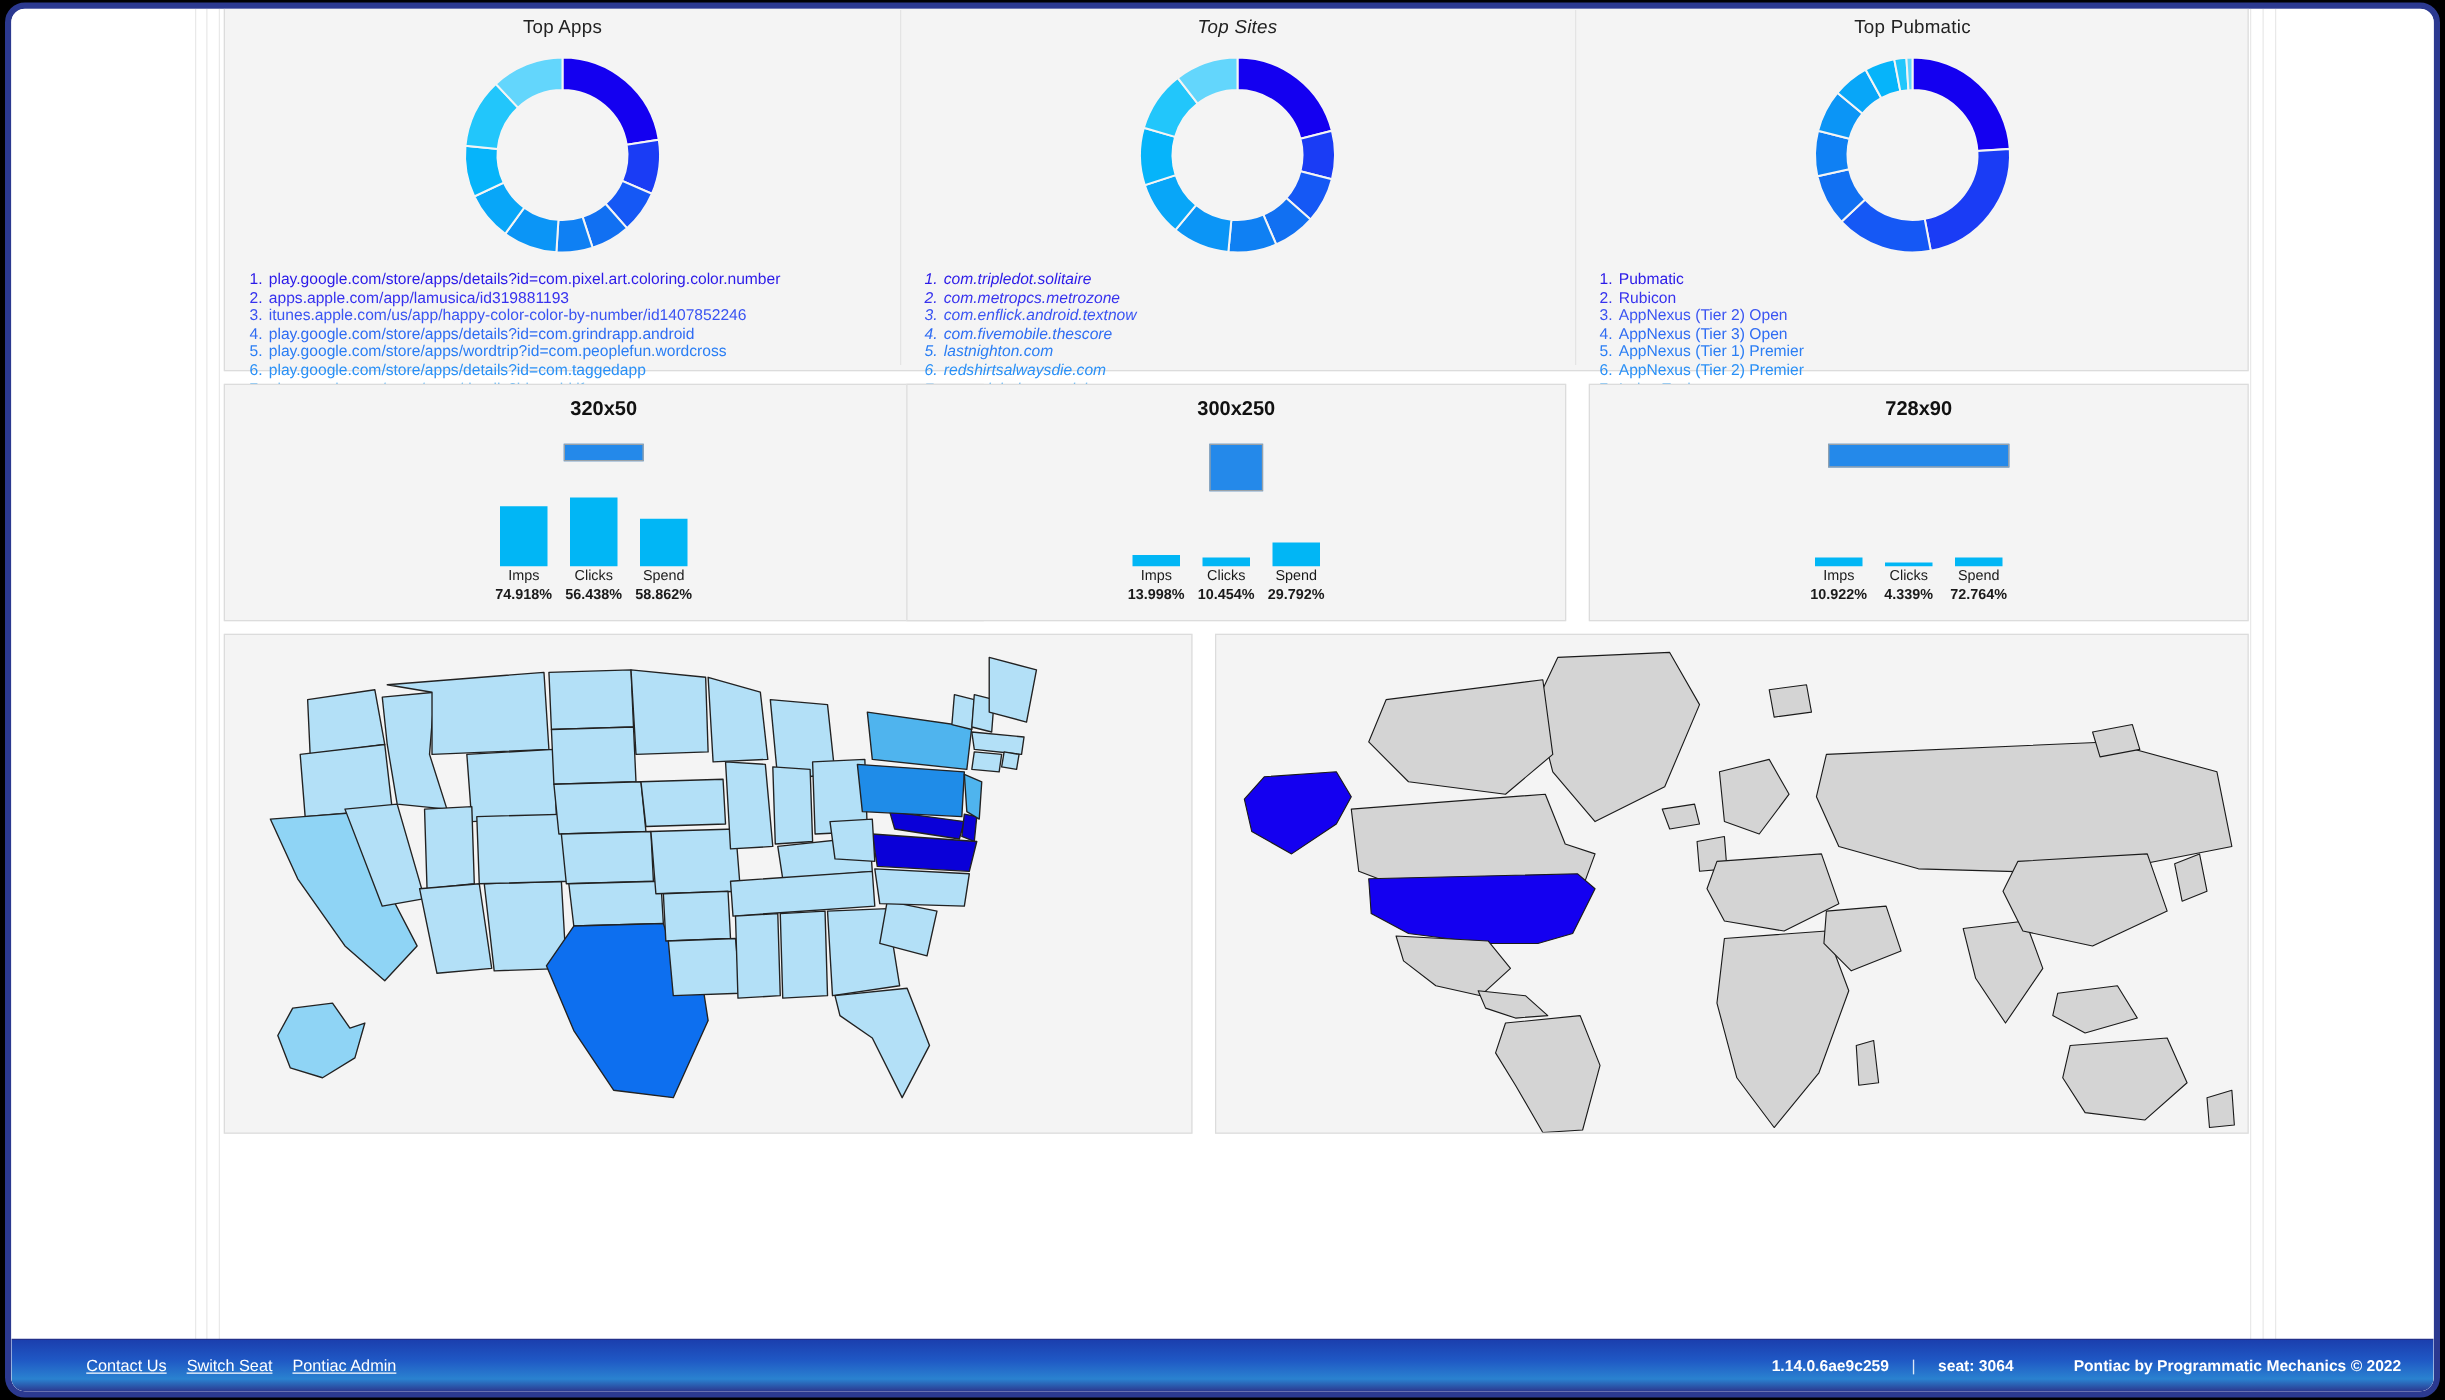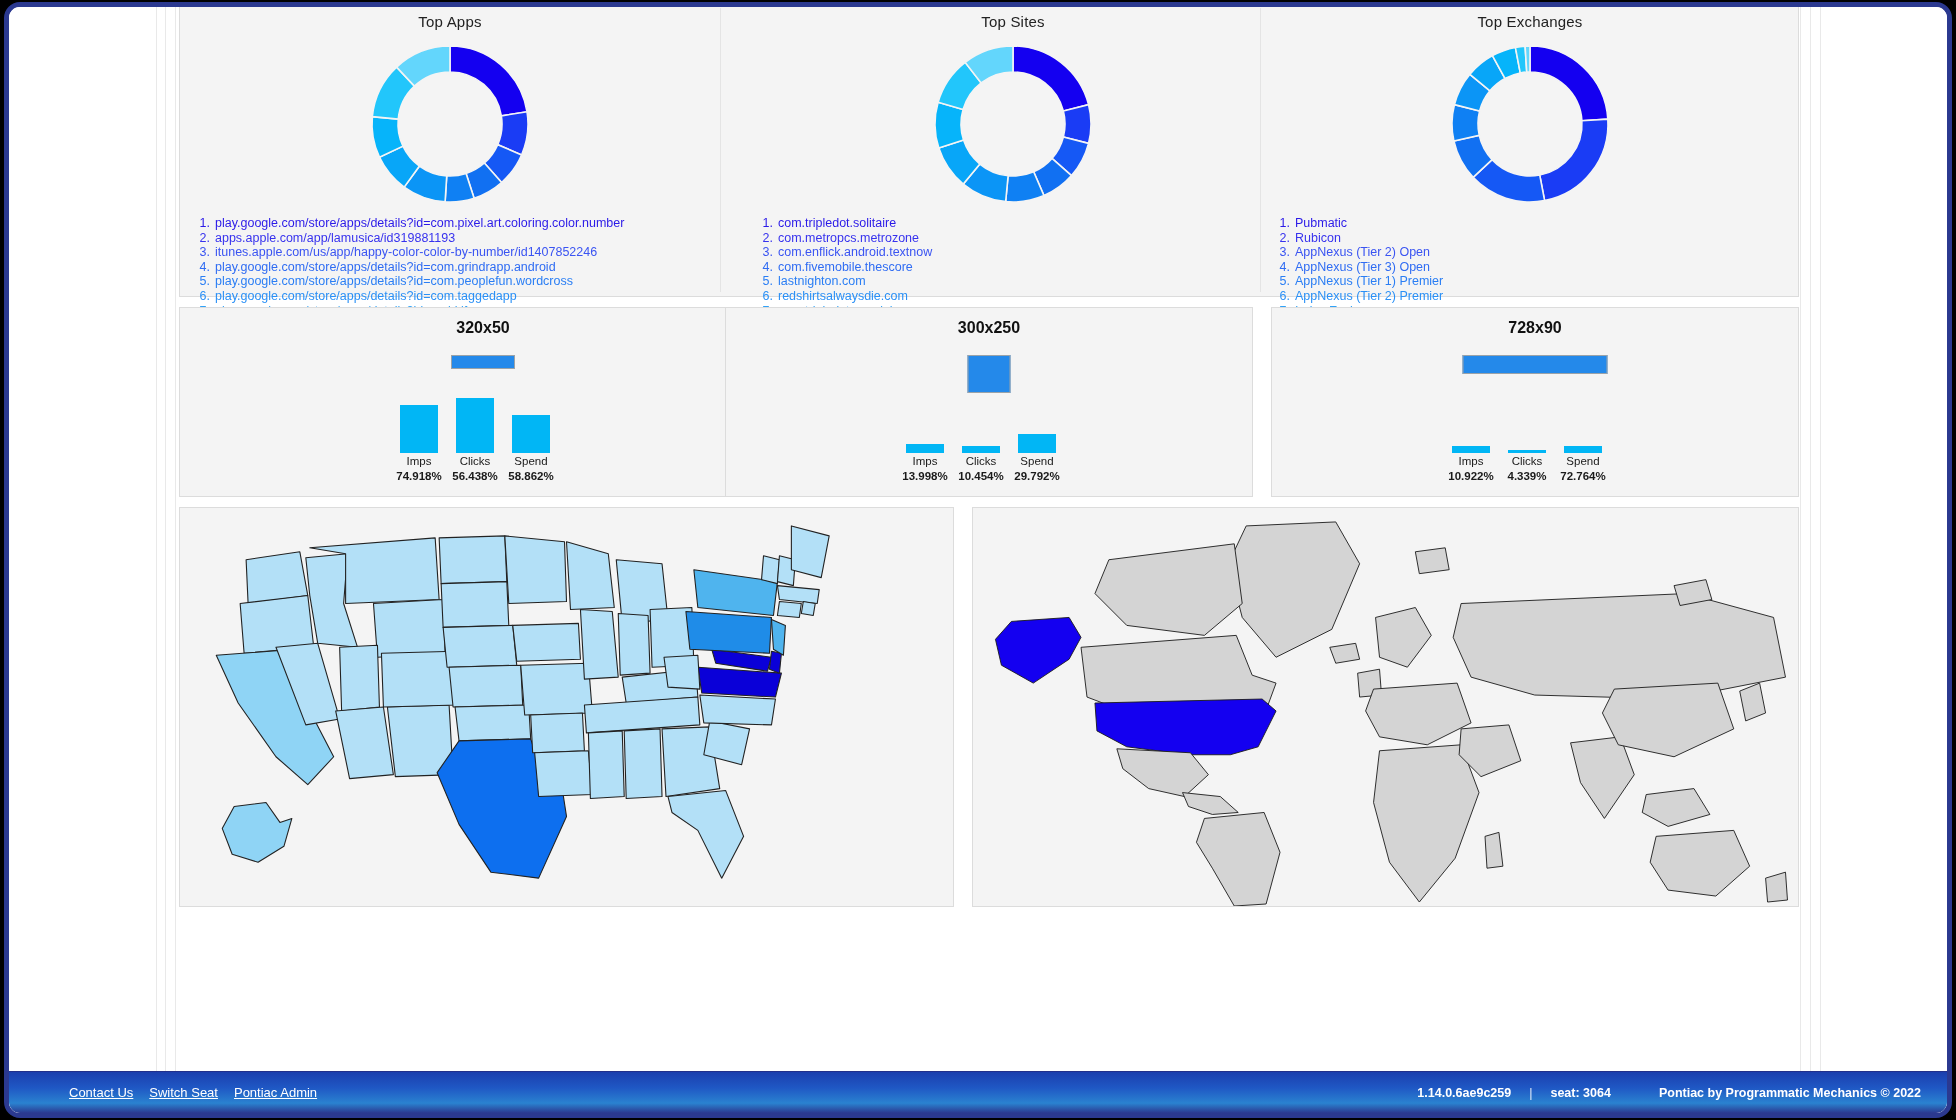--- a/index.html
+++ b/index.html
@@ -38,21 +38,21 @@
   .panel {
     background: #f4f4f4;
     border: 1px solid #dcdcdc;
     position: absolute;
   }
 
   
   #top-panel { left: 0; top: -4px; width: 1620px; height: 294px; }
   .donut-col { position: absolute; top: 0; width: 540px; height: 294px; }
   .donut-col.c1 { left: 0; }
-  .donut-col.c2 { left: 563px; }
+  .donut-col.c2 { left: 540px; font-style: italic; }
   .donut-col.c3 { left: 1080px; }
   .col-divider { position: absolute; top: 4px; bottom: 4px; width: 1px; background: #e4e4e4; }
 
   .donut-title {
     text-align: center;
     font-size: 15px;
     color: #222;
     padding-top: 9px;
     letter-spacing: .2px;
   }
@@ -218,21 +218,21 @@
                   <li style="color: rgb(58, 84, 242);">
                     <span class="num">3.</span>
                     <span class="list-inner">itunes.apple.com/us/app/happy-color-color-by-number/id1407852246</span>
                   </li>
                   <li style="color: rgb(47, 108, 243);">
                     <span class="num">4.</span>
                     <span class="list-inner">play.google.com/store/apps/details?id=com.grindrapp.android</span>
                   </li>
                   <li style="color: rgb(42, 126, 244);">
                     <span class="num">5.</span>
-                    <span class="list-inner">play.google.com/store/apps/details?id=com.peoplefun.wordcross</span>
+                    <span class="list-inner">play.google.com/store/apps/wordtrip?id=com.peoplefun.wordcross</span>
                   </li>
                   <li style="color: rgb(42, 144, 246);">
                     <span class="num">6.</span>
                     <span class="list-inner">play.google.com/store/apps/details?id=com.taggedapp</span>
                   </li>
                   <li style="color: rgb(49, 162, 247);">
                     <span class="num">7.</span>
                     <span class="list-inner">play.google.com/store/apps/details?id=mobi.ifunny</span>
                   </li>
                   <li style="color: rgb(60, 176, 248);">
@@ -310,21 +310,21 @@
                   <li style="color: rgb(116, 206, 251);">
                     <span class="num">10.</span>
                     <span class="list-inner">com.littleengine.wordtreat</span>
                   </li>
                 </ol>
             </div>
           </div>
         </div>
 
         <div class="donut-col c3">
-          <div class="donut-title">Top Exchanges</div>
+          <div class="donut-title">Top Pubmatic</div>
           <div class="donut-wrap">
               <svg width="172" height="172" viewBox="0 0 172 172">
                 <path d="M86,8 A78,78 0 0,1 163.8460848174052,81.10233947671355 L137.89738987827013,82.7348929844757 A52,52 0 0,0 86,34 Z" fill="#1400f0" stroke="#f4f4f4" stroke-width="1.6"></path>
                 <path d="M163.8460848174052,81.10233947671355 A78,78 0 0,1 100.61574253768653,162.61840555683773 L95.74382835845769,137.07893703789182 A52,52 0 0,0 137.89738987827013,82.7348929844757 Z" fill="#1a3cf5" stroke="#f4f4f4" stroke-width="1.6"></path>
                 <path d="M100.61574253768653,162.61840555683773 A78,78 0 0,1 29.14044706112992,139.39467426243772 L48.09363137408661,121.59644950829181 A52,52 0 0,0 95.74382835845769,137.07893703789182 Z" fill="#1558f5" stroke="#f4f4f4" stroke-width="1.6"></path>
                 <path d="M29.14044706112992,139.39467426243772 A78,78 0 0,1 9.878492568777702,103.01517282893033 L35.25232837918514,97.34344855262023 A52,52 0 0,0 48.09363137408661,121.59644950829181 Z" fill="#1170f2" stroke="#f4f4f4" stroke-width="1.6"></path>
                 <path d="M9.878492568777702,103.01517282893033 A78,78 0 0,1 10.450513431966769,66.60218880114134 L35.63367562131118,73.06812586742757 A52,52 0 0,0 35.25232837918514,97.34344855262023 Z" fill="#0f80f3" stroke="#f4f4f4" stroke-width="1.6"></path>
                 <path d="M10.450513431966769,66.60218880114134 A78,78 0 0,1 25.89996706348844,36.28092879960221 L45.93331137565896,52.85395253306814 A52,52 0 0,0 35.63367562131118,73.06812586742757 Z" fill="#0b95f6" stroke="#f4f4f4" stroke-width="1.6"></path>
                 <path d="M25.89996706348844,36.28092879960221 A78,78 0 0,1 48.42321342006621,17.648078956578644 L60.948808946710805,40.432052637719096 A52,52 0 0,0 45.93331137565896,52.85395253306814 Z" fill="#08a6f8" stroke="#f4f4f4" stroke-width="1.6"></path>
                 <path d="M48.42321342006621,17.648078956578644 A78,78 0 0,1 71.38425746231349,9.381594443162285 L76.25617164154232,34.92106296210819 A52,52 0 0,0 60.948808946710805,40.432052637719096 Z" fill="#06b4fa" stroke="#f4f4f4" stroke-width="1.6"></path>

